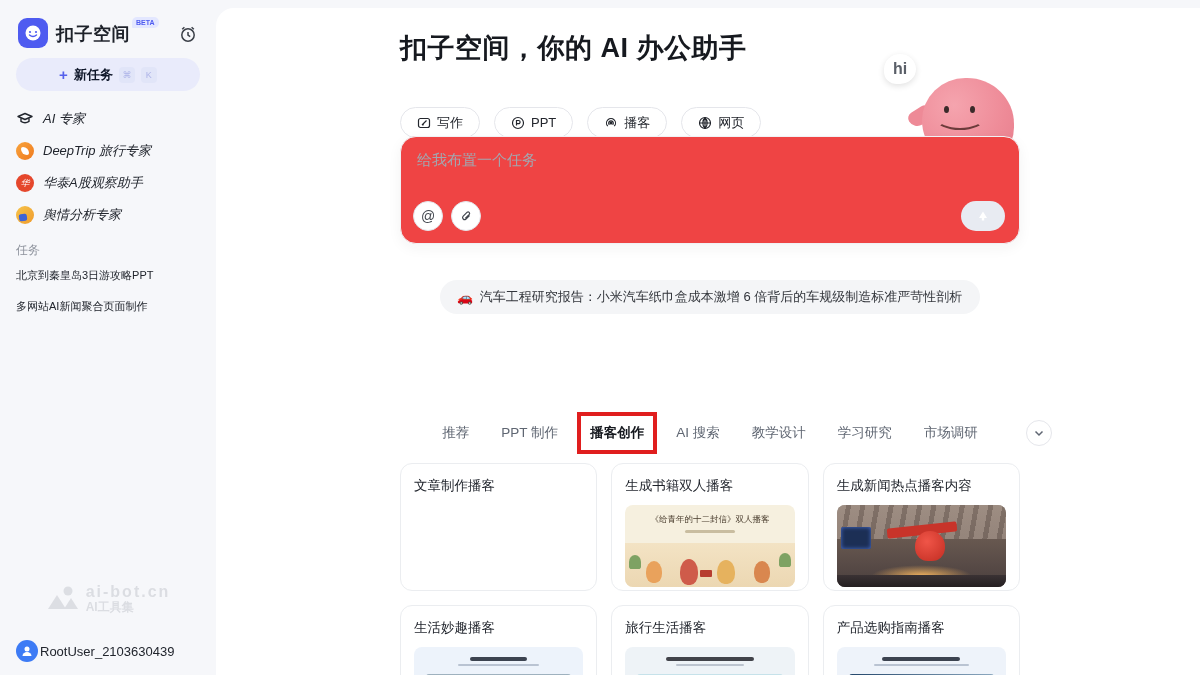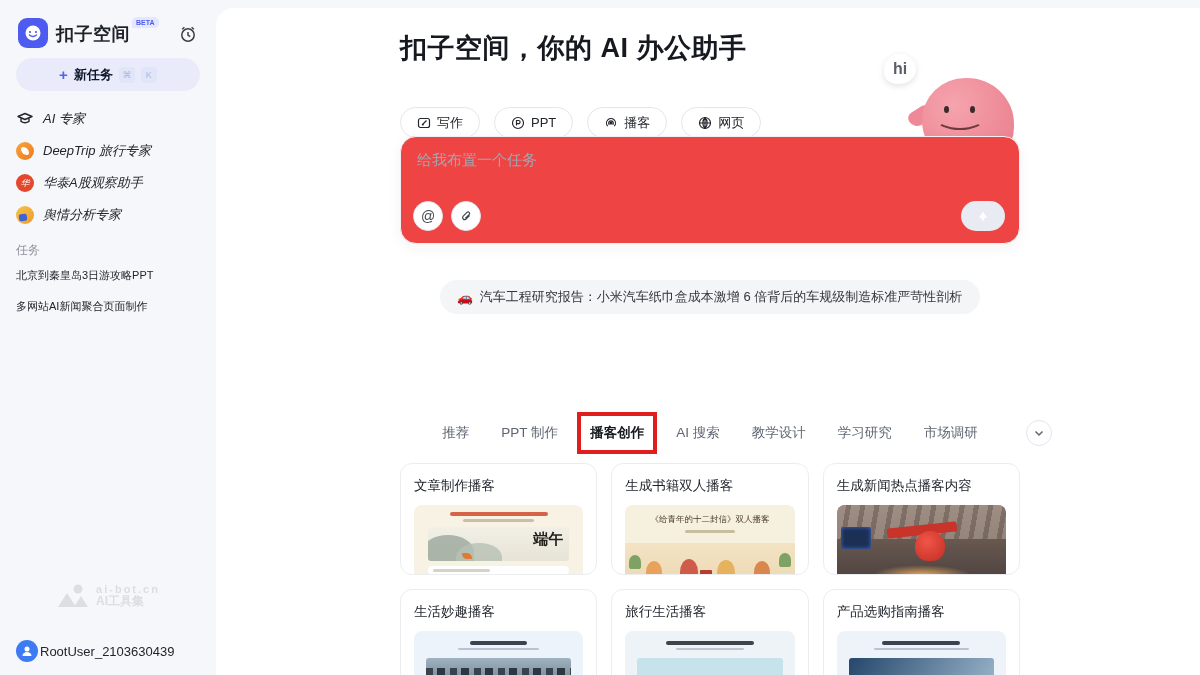--- a/index.html
+++ b/index.html
@@ -25,21 +25,21 @@
   .ic-deeptrip { background:linear-gradient(135deg,#f8a43c,#ef7a1f); }
   .ic-deeptrip::after { content:""; position:absolute; left:5px; top:5px; width:8px; height:8px; background:#fff; border-radius:2px 6px 2px 6px; }
   .ic-huatai { background:#e5472c; color:#fff; font-size:9px; display:flex; align-items:center; justify-content:center; }
   .ic-yuqing { background:linear-gradient(135deg,#f6c34a,#ef9b2d); }
   .ic-yuqing::after { content:""; position:absolute; left:3px; top:8px; width:8px; height:7px; background:#3f63d6; border-radius:2px; transform:rotate(-8deg); }
   .tasks-label { position:absolute; left:16px; top:242px; font-size:12px; color:#8d929c; }
   .task-list { position:absolute; left:8px; top:260px; width:200px; }
   .task-item { padding:8px 8px; font-size:11px; color:#21252d; border-radius:8px; cursor:pointer; white-space:nowrap; }
   .watermark { position:absolute; left:0; top:583px; width:216px; display:flex; align-items:center; justify-content:center; gap:6px; opacity:.9; }
   .wm-text { color:#d9dbe0; font-weight:bold; line-height:1.1; }
-  .wm-text .l1 { font-size:11px; letter-spacing:2px; }
+  .wm-text .l1 { font-size:16px; letter-spacing:2px; }
   .wm-text .l2 { font-size:12px; }
   .user-row { position:absolute; left:16px; top:640px; display:flex; align-items:center; gap:2px; cursor:pointer; }
   .user-avatar { width:22px; height:22px; border-radius:50%; background:#3d7bf5; display:flex; align-items:center; justify-content:center; }
   .user-name { font-size:13px; color:#21252d; }
 
   
   .main { position:absolute; left:216px; top:8px; right:0; bottom:0; background:#fff; border-radius:18px 0 0 0; overflow:hidden; }
   .page-title { position:absolute; left:184px; top:22px; font-size:27px; font-weight:bold; color:#16191f; letter-spacing:.5px; }
 
   
@@ -70,21 +70,21 @@
 
   
   .tabs-row { position:absolute; left:184px; top:405px; width:620px; height:40px; display:flex; align-items:center; justify-content:center; gap:32px; }
   .tab { font-size:13.5px; color:#5f6672; cursor:pointer; white-space:nowrap; position:relative; padding:10px 0; }
   .tab.active { color:#16191f; font-weight:bold; }
   .annotation-box { position:absolute; left:-13px; right:-13px; top:-2px; bottom:-2px; border:4px solid #e01e1e; pointer-events:none; }
   .tabs-more { position:absolute; left:810px; top:412px; width:26px; height:26px; border-radius:50%; border:1px solid #e5e6eb; background:#fff; display:flex; align-items:center; justify-content:center; cursor:pointer; }
 
   
   .cards-grid { position:absolute; left:184px; top:455px; width:620px; display:grid; grid-template-columns:repeat(3,1fr); gap:14px; }
-  .card { background:#fff; border:1px solid #ebedf0; border-radius:12px; padding:13px; height:112px; cursor:pointer; overflow:hidden; }
+  .card { background:#fff; border:1px solid #ebedf0; border-radius:12px; padding:13px; height:128px; cursor:pointer; overflow:hidden; }
   .card-title { font-size:13.5px; color:#1d2129; margin-bottom:10px; white-space:nowrap; }
   .preview { height:82px; border-radius:8px; overflow:hidden; position:relative; }
   .tbar { border-radius:2px; }
 
   
   .pv1 { background:#f8f2e4; }
   .pv1 .red-line { width:58%; height:4px; background:#cf4a2d; opacity:.85; margin:7px auto 3px; }
   .pv1 .gray-line { width:42%; height:2.5px; background:#c9bfa8; margin:0 auto 5px; }
   .pv1 .banner { position:relative; margin:0 14px; height:34px; background:linear-gradient(180deg,#f2efe6,#e7e3d6); border-radius:3px; overflow:hidden; }
   .pv1 .mt1 { position:absolute; left:-6px; bottom:-8px; width:52px; height:34px; background:#9aa79b; border-radius:50% 50% 0 0; opacity:.8; }
@@ -305,32 +305,20 @@
   <button class="tabs-more">
     <svg width="12" height="12" viewBox="0 0 12 12" fill="none" stroke="#5f6672" stroke-width="1.5">
         <path d="M2.5 4.5 L6 8 L9.5 4.5"></path>
       </svg>
   </button>
 
   <div class="cards-grid">
 
     <div class="card">
       <div class="card-title">文章制作播客</div>
-      <div class="preview pv1">
-        <div class="red-line tbar"></div>
-        <div class="gray-line tbar"></div>
-        <div class="banner">
-          <div class="mt1"></div>
-            <div class="mt2"></div>
-            <div class="leaf"></div>
-          <span class="calli">端午</span>
-        </div>
-        <div class="player"></div>
-        <div class="foot"></div>
-      </div>
     </div>
 
     <div class="card">
       <div class="card-title">生成书籍双人播客</div>
       <div class="preview pv2">
         <div class="ttl">《给青年的十二封信》双人播客</div>
         <div class="sub tbar"></div>
         <div class="illu">
           <span class="plant pl1"></span>
             <span class="plant pl2"></span>

